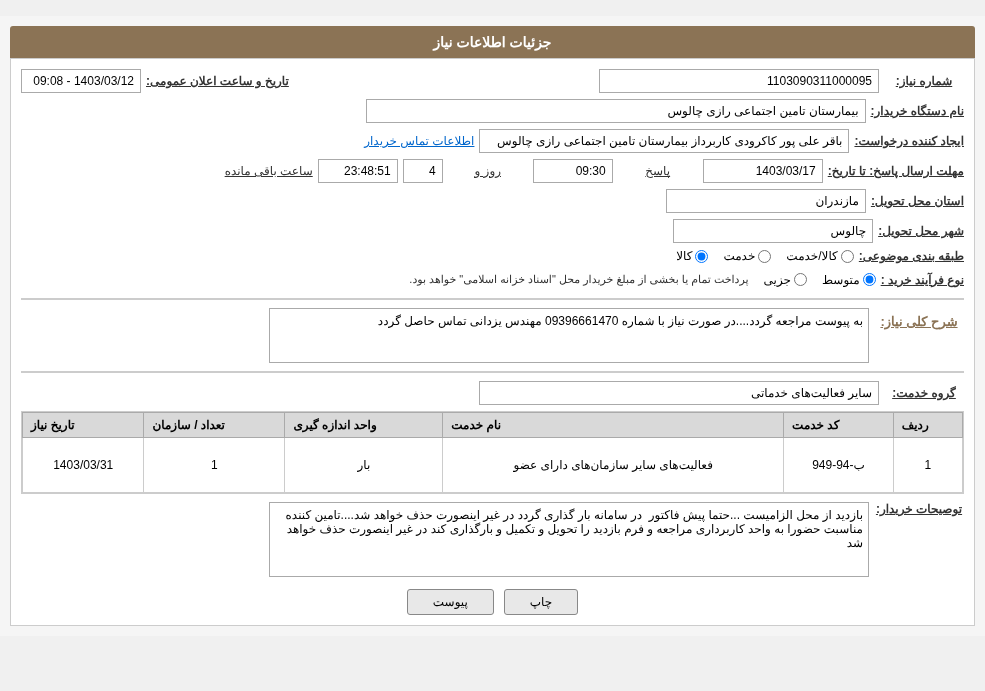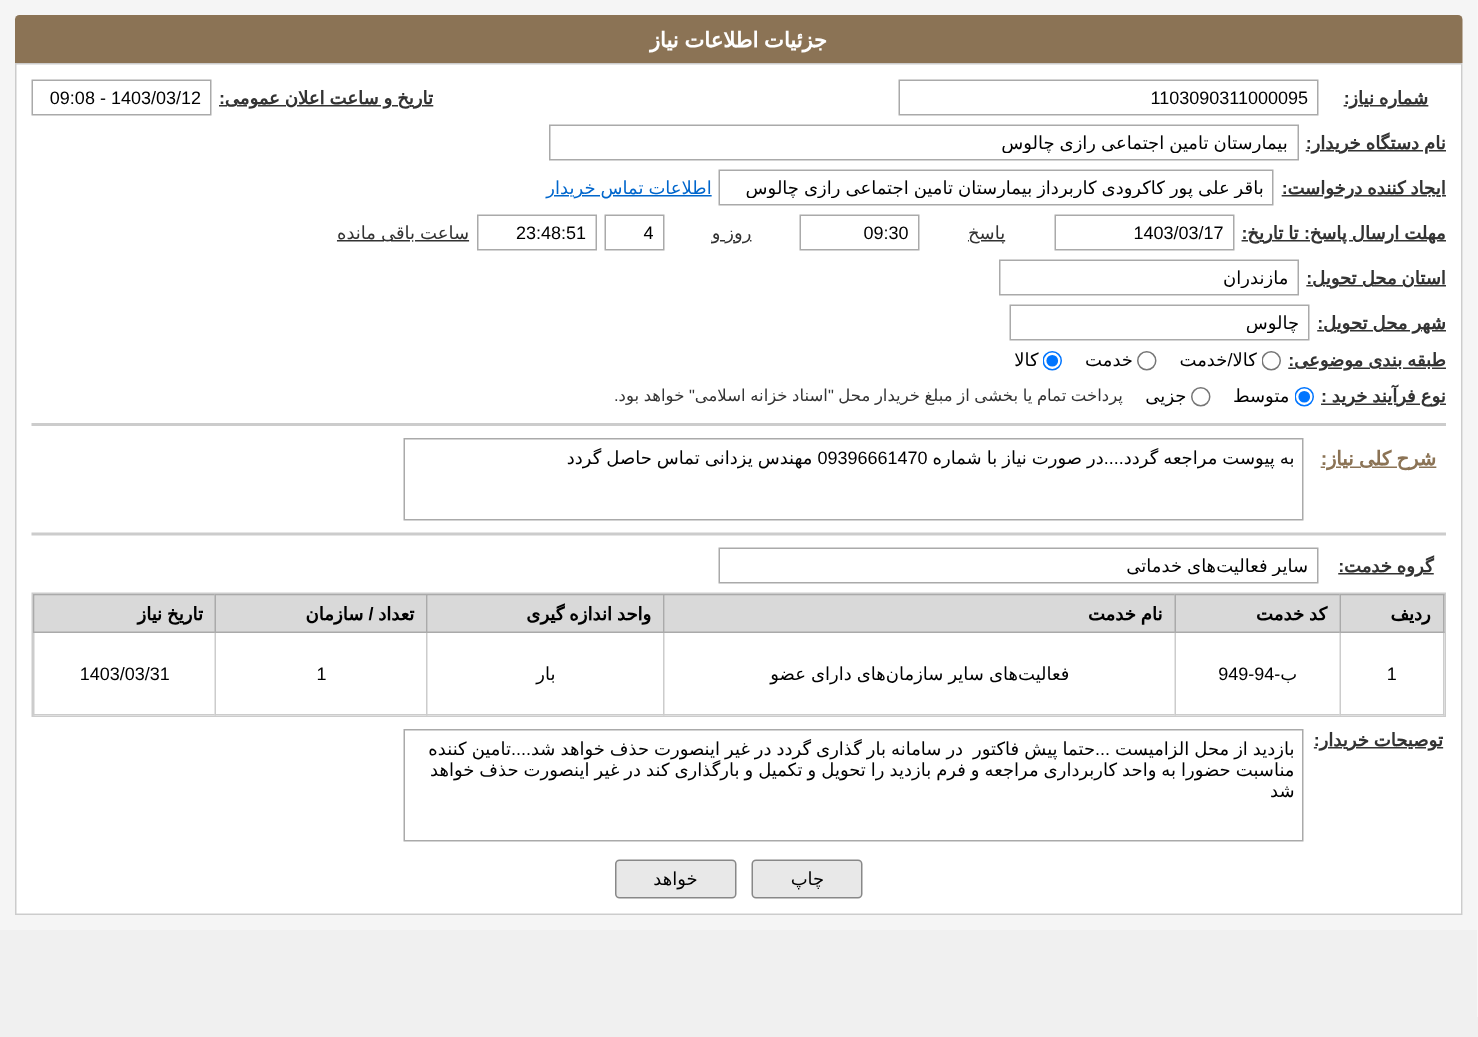--- a/index.html
+++ b/index.html
@@ -4,21 +4,21 @@
   <style>
     * { box-sizing: border-box; margin: 0; padding: 0; }
     body {
       font-family: Tahoma, Arial, sans-serif;
       background: #f0f0f0;
       direction: rtl;
       font-size: 12px;
     }
     .page-wrapper {
       max-width: 985px;
-      margin: 0 auto;
+      margin: 16px auto;
       background: #f5f5f5;
       padding: 10px;
     }
     .main-title {
       background: #8B7355;
       color: #fff;
       text-align: center;
       padding: 8px 15px;
       font-size: 14px;
       font-weight: bold;
@@ -70,21 +70,21 @@
       font-size: 13px;
       margin: 6px 0;
     }
     .radio-group {
       display: flex;
       gap: 15px;
       align-items: center;
     }
     .radio-item {
       display: flex;
-      align-items: flex-end;
+      align-items: center;
       gap: 3px;
     }
     .note-text {
       color: #333;
       font-size: 11px;
       padding: 4px 0;
     }
     .textarea-field {
       width: 100%;
       border: 1px solid #aaa;
@@ -100,21 +100,21 @@
     }
     table {
       width: 100%;
       border-collapse: collapse;
       font-size: 12px;
     }
     th {
       background: #d9d9d9;
       border: 1px solid #aaa;
       padding: 5px 8px;
-      text-align: right;
+      text-align: left;
       font-weight: bold;
     }
     td {
       border: 1px solid #ccc;
       padding: 20px 8px;
       text-align: center;
     }
     .tr-odd { background: #fff; }
     .button-row {
       display: flex;
@@ -255,17 +255,17 @@
       </table>
     </div>
 
     <div class="form-row" style="align-items:flex-start;margin-top:8px">
       <span class="label label-bold" style="min-width:90px">توصیحات خریدار:</span>
       <textarea class="textarea-field" rows="4" style="width: 600px; height: 75px;" id="tosihaat-text">بازدید از محل الزامیست ...حتما پیش فاکتور  در سامانه بار گذاری گردد در غیر اینصورت حذف خواهد شد....تامین کننده مناسبت حضورا به واحد کاربرداری مراجعه و فرم بازدید را تحویل و تکمیل و بارگذاری کند در غیر اینصورت حذف خواهد شد</textarea>
     </div>
 
     <div class="button-row">
       <button class="btn">چاپ</button>
-      <button class="btn">خواهد</button>
+      <button class="btn">پیوست</button>
     </div>
 
   </div>
 </div>
 
 </body></html>

